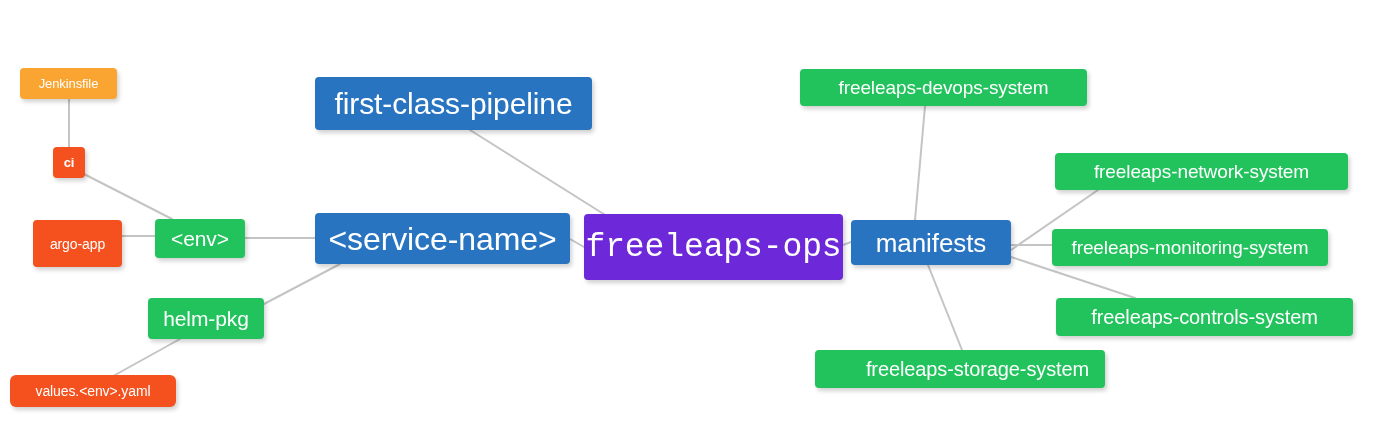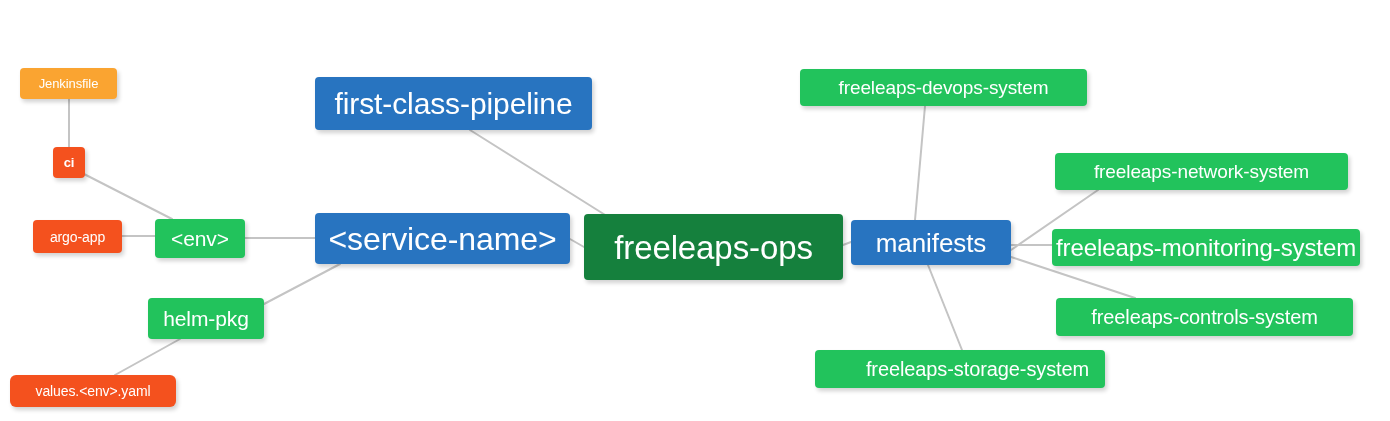--- a/index.html
+++ b/index.html
@@ -36,21 +36,21 @@
     justify-content: center;
     border-radius: 4px;
     color: #ffffff;
     white-space: nowrap;
     line-height: 1;
     box-shadow: 2px 3px 4px rgba(0,0,0,0.18);
     text-align: center;
     padding: 0 10px;
     letter-spacing: -0.1px;
   }
-  .n-root   { background: #15803d; }
+  .n-root   { background: #6d28d9; font-family: Liberation Mono, monospace; }
   .n-blue   { background: #2874c0; }
   .n-green  { background: #22c35c; }
   .n-red    { background: #f4511e; }
   .n-orange { background: #faa431; }
 </style>
 </head>
 <body>
 
 <div id="canvas">
   <svg id="edges" viewBox="0 0 1390 421" width="1390" height="421" xmlns="http://www.w3.org/2000/svg">
@@ -65,27 +65,27 @@
       <line x1="180" y1="297" x2="115" y2="333" stroke="#c4c4c4" stroke-width="2" stroke-linecap="round"></line>
       <line x1="915" y1="178" x2="925" y2="64" stroke="#c4c4c4" stroke-width="2" stroke-linecap="round"></line>
       <line x1="1011" y1="208" x2="1098" y2="148" stroke="#c4c4c4" stroke-width="2" stroke-linecap="round"></line>
       <line x1="1011" y1="203" x2="1052" y2="203" stroke="#c4c4c4" stroke-width="2" stroke-linecap="round"></line>
       <line x1="1011" y1="215" x2="1135" y2="256" stroke="#c4c4c4" stroke-width="2" stroke-linecap="round"></line>
       <line x1="928" y1="223" x2="962" y2="308" stroke="#c4c4c4" stroke-width="2" stroke-linecap="round"></line>
     </svg>
   <div id="node-layer">
       <div class="node n-orange" style="left: 20px; top: 26px; width: 97px; height: 31px; font-size: 13px;">Jenkinsfile</div>
       <div class="node n-red" style="left: 53px; top: 105px; width: 32px; height: 31px; font-size: 13px; font-weight: bold;">ci</div>
-      <div class="node n-red" style="left: 33px; top: 178px; width: 89px; height: 33px; font-size: 14px;">argo-app</div>
+      <div class="node n-red" style="left: 33px; top: 178px; width: 89px; height: 47px; font-size: 14px;">argo-app</div>
       <div class="node n-green" style="left: 155px; top: 177px; width: 90px; height: 39px; font-size: 21px;">&lt;env&gt;</div>
       <div class="node n-green" style="left: 148px; top: 256px; width: 116px; height: 41px; font-size: 21px;">helm-pkg</div>
       <div class="node n-red" style="left: 10px; top: 333px; width: 166px; height: 32px; font-size: 14px; border-radius: 6px;">values.&lt;env&gt;.yaml</div>
       <div class="node n-blue" style="left: 315px; top: 35px; width: 277px; height: 53px; font-size: 30px;">first-class-pipeline</div>
       <div class="node n-blue" style="left: 315px; top: 171px; width: 255px; height: 51px; font-size: 32px;">&lt;service-name&gt;</div>
       <div class="node n-root" style="left: 584px; top: 172px; width: 259px; height: 66px; font-size: 33px;">freeleaps-ops</div>
       <div class="node n-blue" style="left: 851px; top: 178px; width: 160px; height: 45px; font-size: 26px;">manifests</div>
       <div class="node n-green" style="left: 800px; top: 27px; width: 287px; height: 37px; font-size: 19px;">freeleaps-devops-system</div>
       <div class="node n-green" style="left: 1055px; top: 111px; width: 293px; height: 37px; font-size: 19px;">freeleaps-network-system</div>
-      <div class="node n-green" style="left: 1052px; top: 187px; width: 308px; height: 37px; font-size: 24px;">freeleaps-monitoring-system</div>
+      <div class="node n-green" style="left: 1052px; top: 187px; width: 276px; height: 37px; font-size: 19px;">freeleaps-monitoring-system</div>
       <div class="node n-green" style="left: 1056px; top: 256px; width: 297px; height: 38px; font-size: 20px;">freeleaps-controls-system</div>
       <div class="node n-green" style="left: 815px; top: 308px; width: 290px; height: 38px; font-size: 20px; padding-left: 45px;">freeleaps-storage-system</div>
     </div>
 </div>
 
 </body></html>

